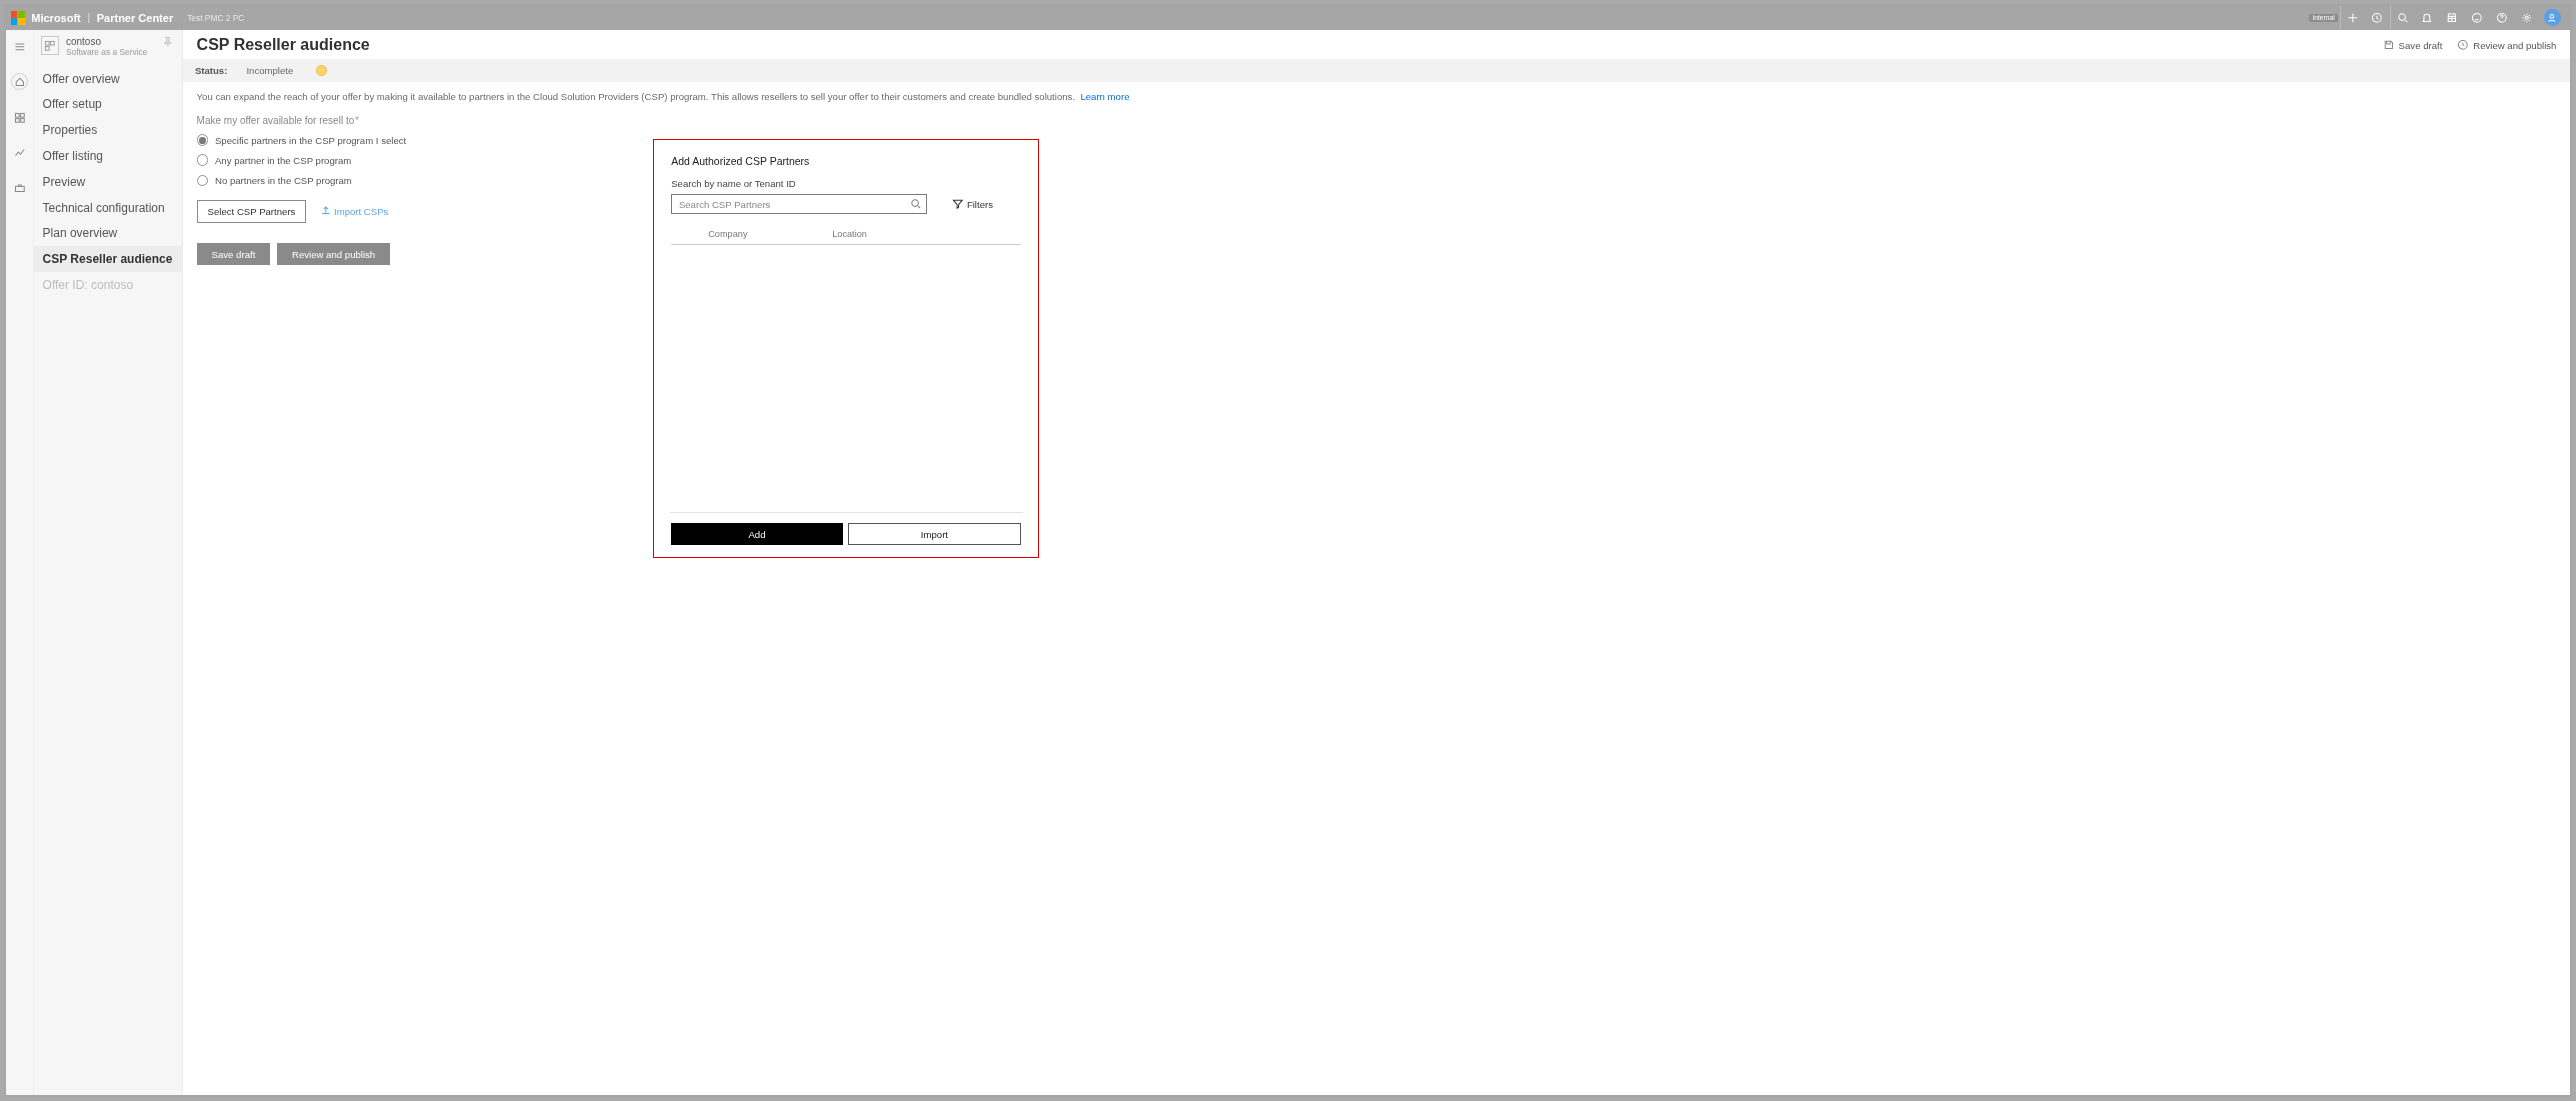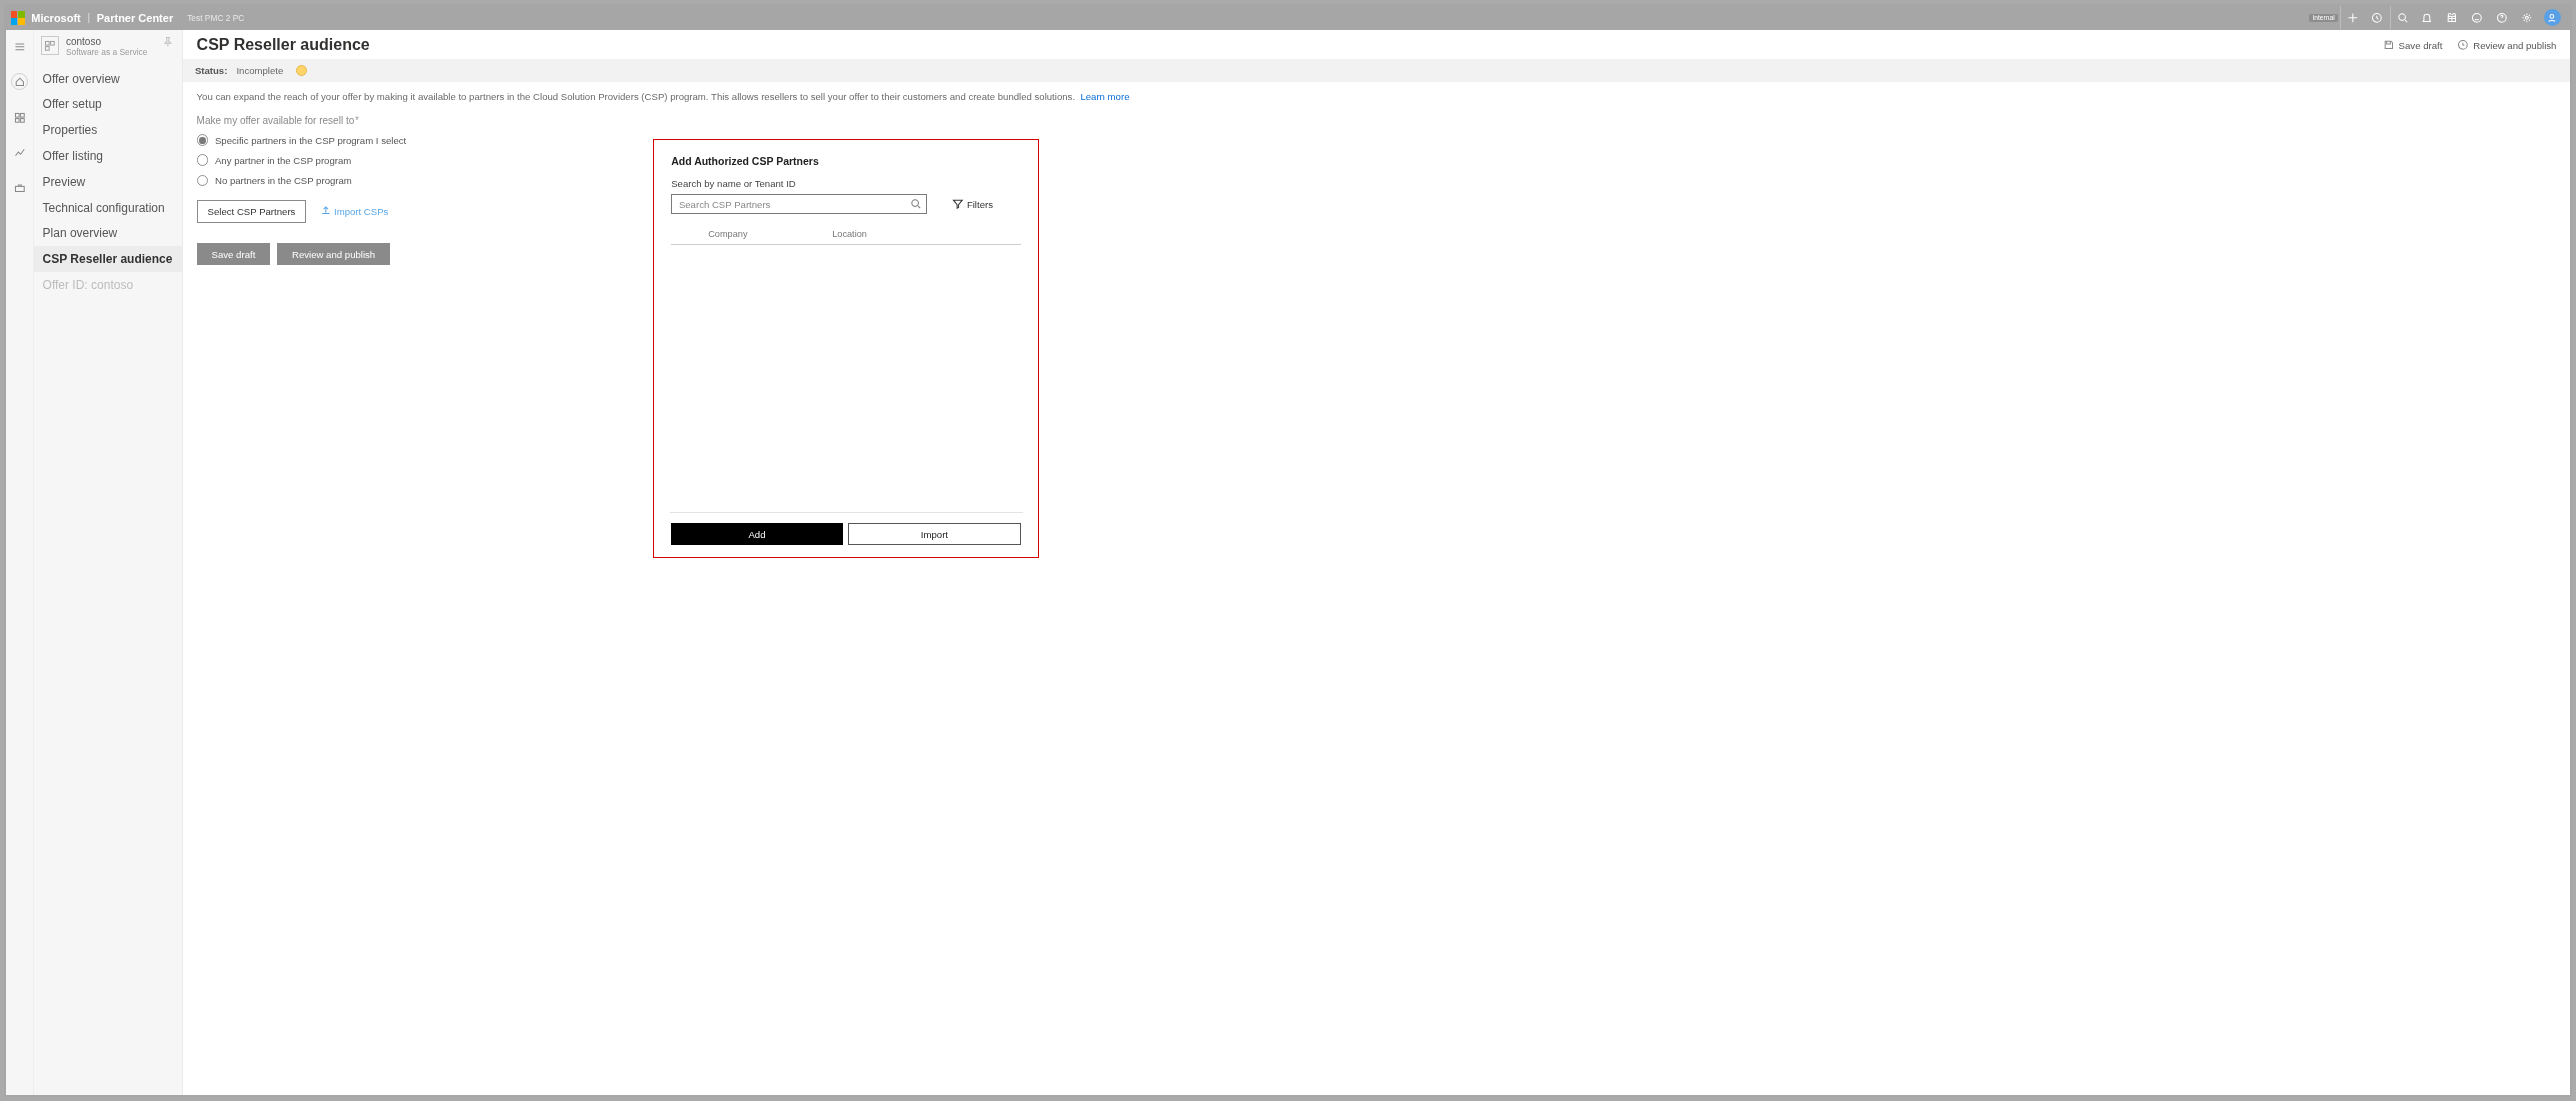--- a/index.html
+++ b/index.html
@@ -53,21 +53,21 @@
   .nav-item.disabled { color:#bcbcbc; cursor:default;}
 
   
   .content { flex:1; position:relative; overflow:hidden;}
   .page-header { display:flex; align-items:center; padding:6.7px 13.4px 3.4px 13.4px;}
   .page-title { font-size:16px; font-weight:600; color:#323130;}
   .header-actions { margin-left:auto; display:flex; gap:15px; align-items:center;}
   .header-action { display:flex; align-items:center; gap:4.2px; color:#555; font-size:9.6px; cursor:pointer;}
   .header-action .ic { color:#888; }
 
-  .status-bar { background:#f2f2f2; padding:5.9px 11.7px; font-size:9.6px; color:#666; display:flex; align-items:center; gap:9px; margin:1.7px 0 8.4px 0;text-align:center;}
+  .status-bar { background:#f2f2f2; padding:5.9px 11.7px; font-size:9.6px; color:#666; display:flex; align-items:center; gap:19px; margin:1.7px 0 8.4px 0;text-align:center;}
   .status-bar .lbl { font-weight:600; color:#555;}
   .status-dot { width:11px; height:11px; border-radius:50%; background:#ffd56a; border:0.8px solid #e6b94f; margin-left:3.4px;}
 
   .body { padding:0 13.4px; color:#6a6a6a; font-size:9.6px; position:relative;}
   .desc a { color:#0b6dd9; text-decoration:none;}
   .field-label { margin-top:13.4px; color:#888; font-size:10px;}
   .field-label .req { color:#a0a0a0; margin-left:0.8px;}
 
   .radios { margin-top:8.4px; display:flex; flex-direction:column; gap:8.4px; color:#555;}
   .radio { display:flex; align-items:center; gap:6.7px; font-size:9.6px; cursor:pointer;}
@@ -80,21 +80,21 @@
 
   .action-row { margin-top:20px; display:flex; gap:6.7px;}
   .solid-btn { background:#8a8a8a; color:#fff; border:none; padding:5.9px 15px; font-size:9.6px; cursor:pointer;}
 
   
   .panel-wrap {
     position:absolute; left:470px; top:109px; width:386px; height:419px;
     border:1.7px solid #d60000; background:#fff; padding:15px 17px 11.7px 17px;
     display:flex; flex-direction:column;
   }
-  .panel-title { font-weight:700; font-size:10.5px; color:#222; margin-bottom:11.7px;}
+  .panel-title { font-weight:400; font-size:10.5px; color:#222; margin-bottom:11.7px;}
   .panel-sub { font-size:9.6px; color:#444; margin-bottom:5px;}
   .search-row { display:flex; align-items:center; gap:25px; margin-bottom:11.7px;}
   .search-box { flex:0 0 256px; display:flex; align-items:center; border:0.8px solid #7a7a7a; height:20px; padding:0 5px 0 6.7px;}
   .search-box input { flex:1; border:none; outline:none; font-size:9.6px; color:#555;}
   .search-box input::placeholder { color:#888;}
   .search-box .sicon { color:#777; font-size:10px;}
   .filter-btn { display:flex; align-items:center; gap:3px; font-size:9.6px; color:#333; cursor:pointer;}
   .table-head { display:flex; border-bottom:0.8px solid #ccc; padding:3.4px 0 5px 0; color:#777; font-size:9.2px;}
   .th-company { flex:0 0 46%; padding-left:37px;}
   .th-location { flex:1;}

